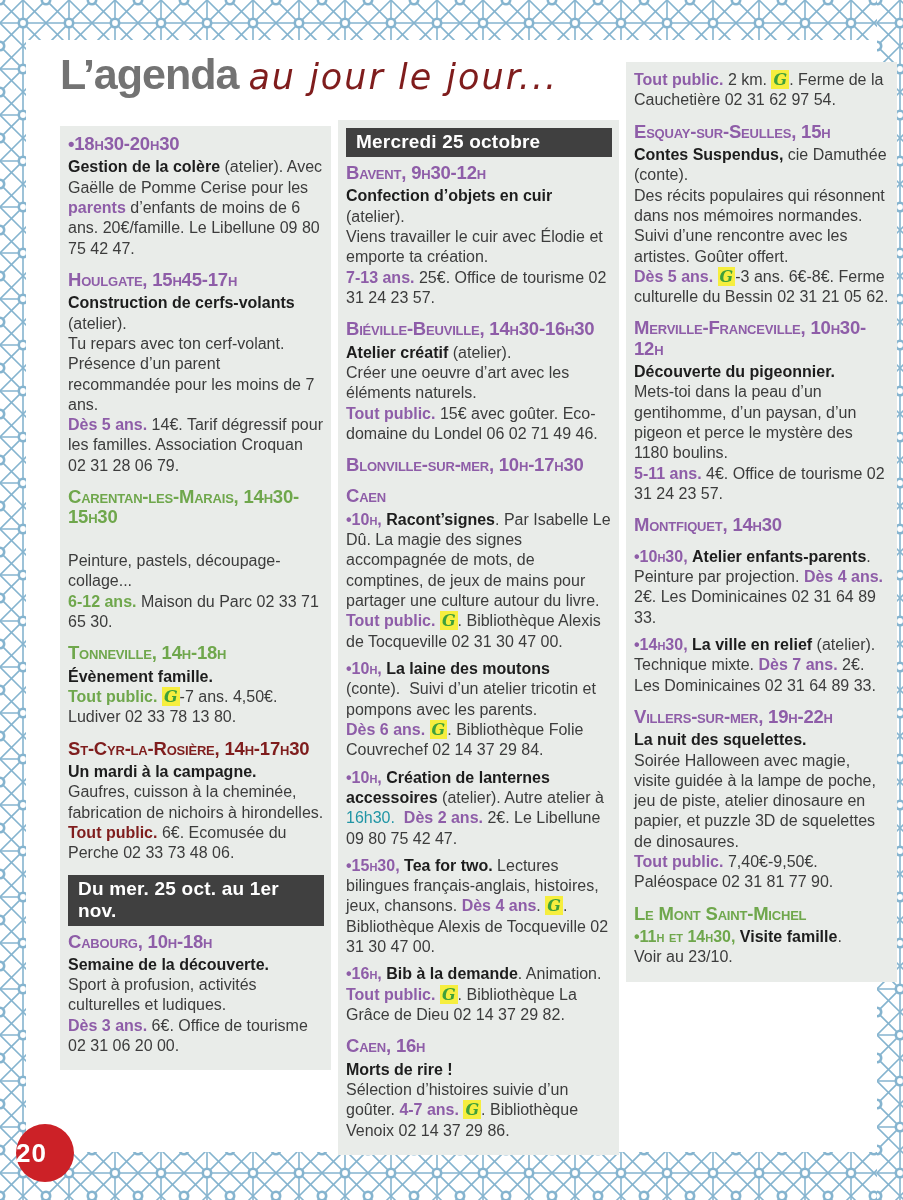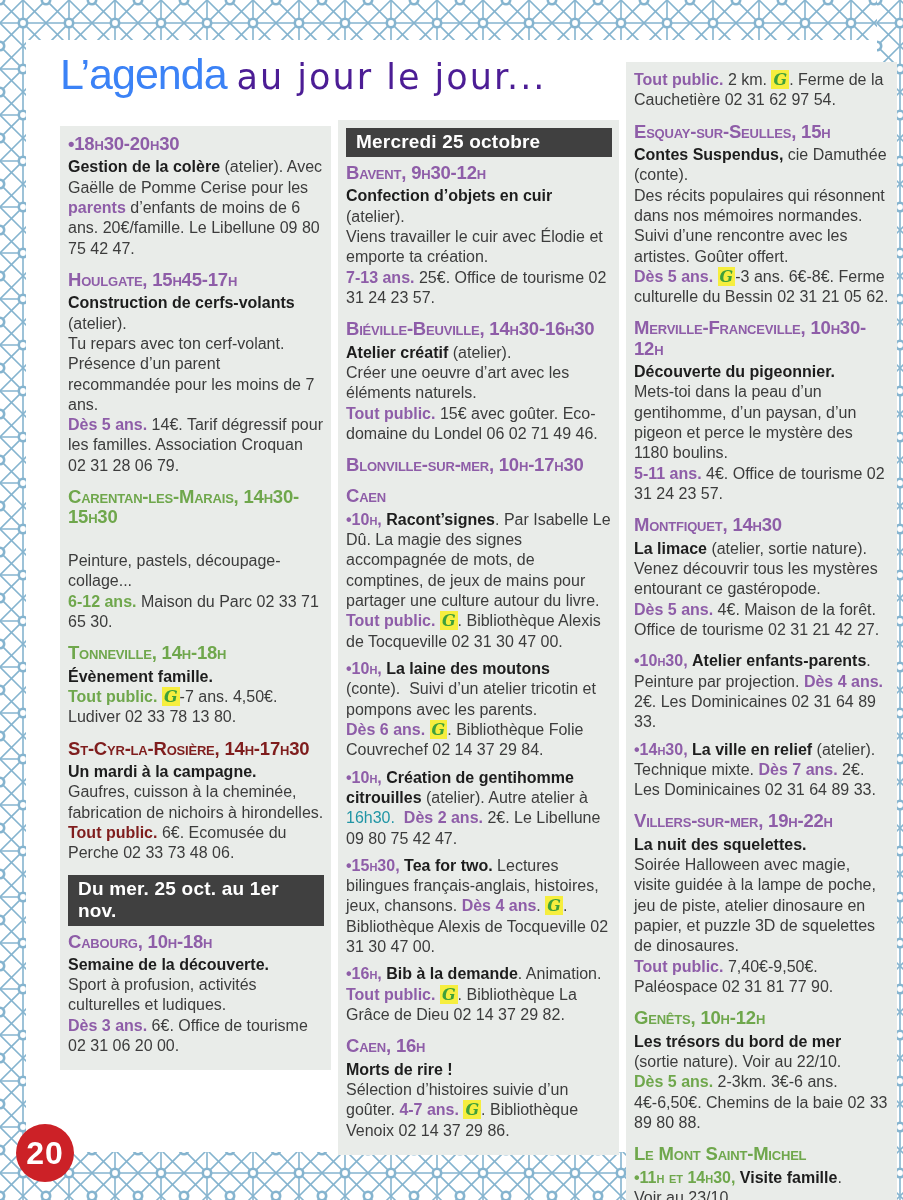--- a/index.html
+++ b/index.html
@@ -7,24 +7,24 @@
     width:903px;height:1200px;position:relative;overflow:hidden;
     background:#ffffff;font-family:"Liberation Sans",sans-serif;
   }
   .border-strip{position:absolute;z-index:1;}
   .content{
     position:absolute;left:26px;top:40px;width:851px;height:1112px;
     background:#ffffff;z-index:2;
   }
   .header{position:absolute;left:34px;top:10px;white-space:nowrap;}
   .header .title{
-    font-size:43px;font-weight:normal;color:#3b82f6;letter-spacing:-1px;
+    font-size:43px;font-weight:bold;color:#737373;letter-spacing:-1px;
   }
   .header .subtitle{
-    font-size:35px;color:#4c1d95;letter-spacing:2px;
+    font-size:35px;color:#7f1d1d;font-style:italic;letter-spacing:2px;
     font-family:"DejaVu Sans",sans-serif;margin-left:10px;
   }
   .columns{
     position:absolute;left:34px;top:0;display:flex;gap:7px;align-items:flex-start;
   }
   .column{width:271px;flex:none;display:flex;flex-direction:column;}
   .column.mid{width:281px;}
   .colbg{background:#e9ece9;padding:8px 7px 12px 8px;}
   .banner{
     background:#404040;color:#ffffff;font-weight:bold;font-size:19px;
@@ -47,22 +47,22 @@
   .seg-time{font-weight:bold;font-variant:small-caps;}
   .seg-g{
     background:#f6ee3e;color:#3fa03a;font-weight:bold;font-style:italic;
     font-family:"DejaVu Serif",serif;padding:0 2px;
   }
   .c-purple .event-heading,.c-purple .seg-a,.c-purple .seg-time{color:#8e5da8;}
   .c-green .event-heading,.c-green .seg-a,.c-green .seg-time{color:#6fa74c;}
   .c-red .event-heading,.c-red .seg-a,.c-red .seg-time{color:#7f1d1d;}
   .page-badge{
     position:absolute;left:16px;top:1124px;width:58px;height:58px;border-radius:50%;
-    background:#cc2127;color:#ffffff;font-weight:bold;font-size:32px;
-    display:flex;align-items:center;justify-content:center;z-index:3;
+    background:#cc2127;color:#ffffff;font-weight:bold;font-size:26px;
+    display:flex;align-items:center;z-index:3;
     letter-spacing:1px;
   }
 </style>
 </head>
 <body>
 
 <svg width="0" height="0" style="position:absolute" aria-hidden="true">
   <defs>
     <pattern id="asanoha" width="46" height="46" patternUnits="userSpaceOnUse">
       <rect width="46" height="46" fill="#ffffff"></rect>
@@ -155,21 +155,21 @@
           <div class="event c-purple">
             <div class="event-heading">Blonville-sur-mer, 10h-17h30</div>
           </div>
           <div class="event c-purple">
             <div class="event-heading">Caen</div>
             <div class="event-par"><span class="seg-time">•10h,</span><span class="seg-p"> </span><span class="seg-b">Racont’signes</span><span class="seg-p">. Par Isabelle Le Dû. La magie des signes accompagnée de mots, de comptines, de jeux de mains pour partager une culture autour du livre.
 </span><span class="seg-a">Tout public.</span><span class="seg-p"> </span><span class="seg-g">G</span><span class="seg-p">. Bibliothèque Alexis de Tocqueville 02 31 30 47 00.</span></div>
             <div class="event-par"><span class="seg-time">•10h,</span><span class="seg-p"> </span><span class="seg-b">La laine des moutons</span><span class="seg-p">
 (conte).  Suivi d’un atelier tricotin et pompons avec les parents.
 </span><span class="seg-a">Dès 6 ans.</span><span class="seg-p"> </span><span class="seg-g">G</span><span class="seg-p">. Bibliothèque Folie Couvrechef 02 14 37 29 84.</span></div>
-            <div class="event-par"><span class="seg-time">•10h,</span><span class="seg-p"> </span><span class="seg-b">Création de gentihomme citrouilles</span><span class="seg-p"> (atelier). Autre atelier à </span><span class="seg-t">16h30.</span><span class="seg-p">  </span><span class="seg-a">Dès 2 ans.</span><span class="seg-p"> 2€. Le Libellune 09 80 75 42 47.</span></div>
+            <div class="event-par"><span class="seg-time">•10h,</span><span class="seg-p"> </span><span class="seg-b">Création de lanternes accessoires</span><span class="seg-p"> (atelier). Autre atelier à </span><span class="seg-t">16h30.</span><span class="seg-p">  </span><span class="seg-a">Dès 2 ans.</span><span class="seg-p"> 2€. Le Libellune 09 80 75 42 47.</span></div>
             <div class="event-par"><span class="seg-time">•15h30,</span><span class="seg-p"> </span><span class="seg-b">Tea for two.</span><span class="seg-p"> Lectures bilingues français-anglais, histoires, jeux, chansons. </span><span class="seg-a">Dès 4 ans</span><span class="seg-p">. </span><span class="seg-g">G</span><span class="seg-p">. Bibliothèque Alexis de Tocqueville 02 31 30 47 00.</span></div>
             <div class="event-par"><span class="seg-time">•16h,</span><span class="seg-p"> </span><span class="seg-b">Bib à la demande</span><span class="seg-p">. Animation.
 </span><span class="seg-a">Tout public.</span><span class="seg-p"> </span><span class="seg-g">G</span><span class="seg-p">. Bibliothèque La Grâce de Dieu 02 14 37 29 82.</span></div>
           </div>
           <div class="event c-purple">
             <div class="event-heading">Caen, 16h</div>
             <div class="event-par"><span class="seg-b">Morts de rire !</span><span class="seg-p">
 Sélection d’histoires suivie d’un goûter. </span><span class="seg-a">4-7 ans.</span><span class="seg-p"> </span><span class="seg-g">G</span><span class="seg-p">. Bibliothèque Venoix 02 14 37 29 86.</span></div>
           </div>
         </div>
@@ -187,42 +187,34 @@
 </span><span class="seg-a">Dès 5 ans.</span><span class="seg-p"> </span><span class="seg-g">G</span><span class="seg-p">-3 ans. 6€-8€. Ferme culturelle du Bessin 02 31 21 05 62.</span></div>
           </div>
           <div class="event c-purple">
             <div class="event-heading">Merville-Franceville, 10h30-12h</div>
             <div class="event-par"><span class="seg-b">Découverte du pigeonnier.</span><span class="seg-p">
 Mets-toi dans la peau d’un gentihomme, d’un paysan, d’un pigeon et perce le mystère des 1180 boulins.
 </span><span class="seg-a">5-11 ans.</span><span class="seg-p"> 4€. Office de tourisme 02 31 24 23 57.</span></div>
           </div>
           <div class="event c-purple">
             <div class="event-heading">Montfiquet, 14h30</div>
-            <div class="event-par"><span class="seg-b">La limace</span><span class="seg-p"> (atelier, sortie nature).
-Venez découvrir tous les mystères entourant ce gastéropode.
-</span><span class="seg-a">Dès 5 ans.</span><span class="seg-p"> 4€. Maison de la forêt. Office de tourisme 02 31 21 42 27.</span></div>
           </div>
           <div class="event c-purple">
             <div class="event-par"><span class="seg-time">•10h30,</span><span class="seg-p"> </span><span class="seg-b">Atelier enfants-parents</span><span class="seg-p">. Peinture par projection. </span><span class="seg-a">Dès 4 ans.</span><span class="seg-p"> 2€. Les Dominicaines 02 31 64 89 33.</span></div>
             <div class="event-par"><span class="seg-time">•14h30,</span><span class="seg-p"> </span><span class="seg-b">La ville en relief</span><span class="seg-p"> (atelier).
 Technique mixte. </span><span class="seg-a">Dès 7 ans.</span><span class="seg-p"> 2€. Les Dominicaines 02 31 64 89 33.</span></div>
           </div>
           <div class="event c-purple">
             <div class="event-heading">Villers-sur-mer, 19h-22h</div>
             <div class="event-par"><span class="seg-b">La nuit des squelettes.</span><span class="seg-p">
 Soirée Halloween avec magie,
 visite guidée à la lampe de poche, jeu de piste, atelier dinosaure en papier, et puzzle 3D de squelettes de dinosaures.
 </span><span class="seg-a">Tout public.</span><span class="seg-p"> 7,40€-9,50€. Paléospace 02 31 81 77 90.</span></div>
           </div>
           <div class="event c-green">
-            <div class="event-heading">Genêts, 10h-12h</div>
-            <div class="event-par"><span class="seg-b">Les trésors du bord de mer</span><span class="seg-p"> (sortie nature). Voir au 22/10.
-</span><span class="seg-a">Dès 5 ans.</span><span class="seg-p"> 2-3km. 3€-6 ans. 4€-6,50€. Chemins de la baie 02 33 89 80 88.</span></div>
-          </div>
-          <div class="event c-green">
             <div class="event-heading">Le Mont Saint-Michel</div>
             <div class="event-par"><span class="seg-time">•11h et 14h30,</span><span class="seg-p"> </span><span class="seg-b">Visite famille</span><span class="seg-p">.
 Voir au 23/10. </span></div>
           </div>
         </div>
       </div>
   </div>
 </div>
 
 <div class="page-badge">

